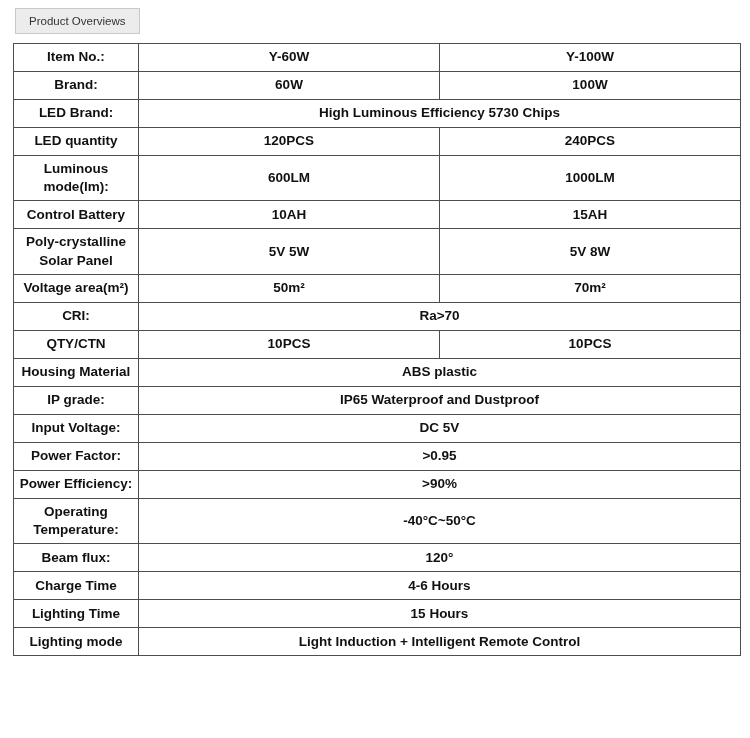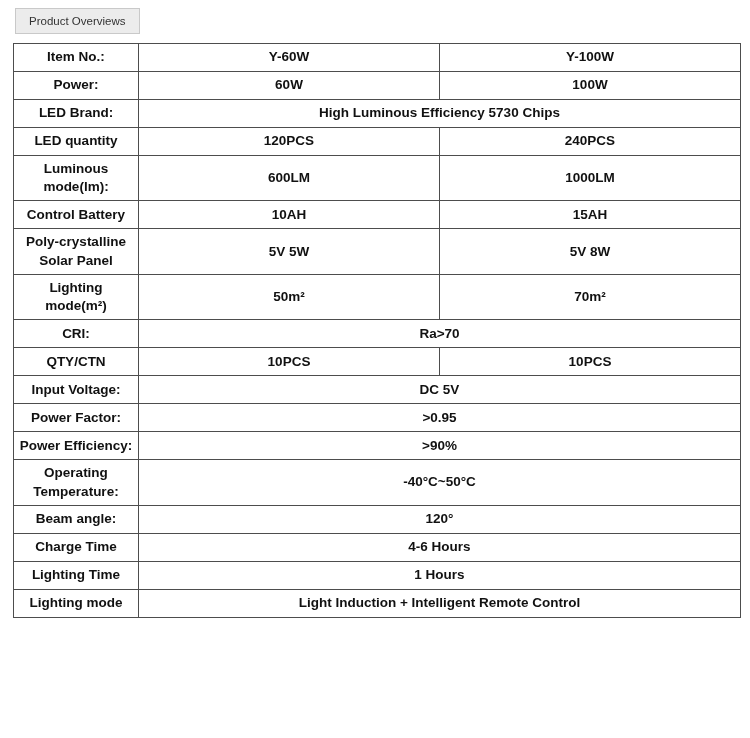--- a/index.html
+++ b/index.html
@@ -54,21 +54,21 @@
     <span>Product Overviews</span>
   </div>
   <table class="spec-table">
     <tbody id="spec-body">
         <tr>
           <td class="label-cell">Item No.:</td>
           <td class="value-cell">Y-60W</td>
           <td class="value-cell">Y-100W</td>
         </tr>
         <tr>
-          <td class="label-cell">Power:</td>
+          <td class="label-cell">Brand:</td>
           <td class="value-cell">60W</td>
           <td class="value-cell">100W</td>
         </tr>
         <tr>
           <td class="label-cell">LED Brand:</td>
           <td colspan="2" class="value-cell">High Luminous Efficiency 5730 Chips</td>
         </tr>
         <tr>
           <td class="label-cell">LED quantity</td>
           <td class="value-cell">120PCS</td>
@@ -83,60 +83,68 @@
           <td class="label-cell">Control Battery</td>
           <td class="value-cell">10AH</td>
           <td class="value-cell">15AH</td>
         </tr>
         <tr>
           <td class="label-cell">Poly-crystalline Solar Panel</td>
           <td class="value-cell">5V 5W</td>
           <td class="value-cell">5V 8W</td>
         </tr>
         <tr>
-          <td class="label-cell">Lighting mode(m²)</td>
+          <td class="label-cell">Voltage area(m²)</td>
           <td class="value-cell">50m²</td>
           <td class="value-cell">70m²</td>
         </tr>
         <tr>
           <td class="label-cell">CRI:</td>
           <td colspan="2" class="value-cell">Ra&gt;70</td>
         </tr>
         <tr>
           <td class="label-cell">QTY/CTN</td>
           <td class="value-cell">10PCS</td>
           <td class="value-cell">10PCS</td>
+        </tr>
+        <tr>
+          <td class="label-cell">Housing Material</td>
+          <td colspan="2" class="value-cell">ABS plastic</td>
+        </tr>
+        <tr>
+          <td class="label-cell">IP grade:</td>
+          <td colspan="2" class="value-cell">IP65 Waterproof and Dustproof</td>
         </tr>
         <tr>
           <td class="label-cell">Input Voltage:</td>
           <td colspan="2" class="value-cell">DC 5V</td>
         </tr>
         <tr>
           <td class="label-cell">Power Factor:</td>
           <td colspan="2" class="value-cell">&gt;0.95</td>
         </tr>
         <tr>
           <td class="label-cell">Power Efficiency:</td>
           <td colspan="2" class="value-cell">&gt;90%</td>
         </tr>
         <tr>
           <td class="label-cell">Operating Temperature:</td>
           <td colspan="2" class="value-cell">-40°C~50°C</td>
         </tr>
         <tr>
-          <td class="label-cell">Beam angle:</td>
+          <td class="label-cell">Beam flux:</td>
           <td colspan="2" class="value-cell">120°</td>
         </tr>
         <tr>
           <td class="label-cell">Charge Time</td>
           <td colspan="2" class="value-cell">4-6 Hours</td>
         </tr>
         <tr>
           <td class="label-cell">Lighting Time</td>
-          <td colspan="2" class="value-cell">1 Hours</td>
+          <td colspan="2" class="value-cell">15 Hours</td>
         </tr>
         <tr>
           <td class="label-cell">Lighting mode</td>
           <td colspan="2" class="value-cell">Light Induction + Intelligent Remote Control</td>
         </tr>
       </tbody>
   </table>
 </div>
 
 </body></html>

